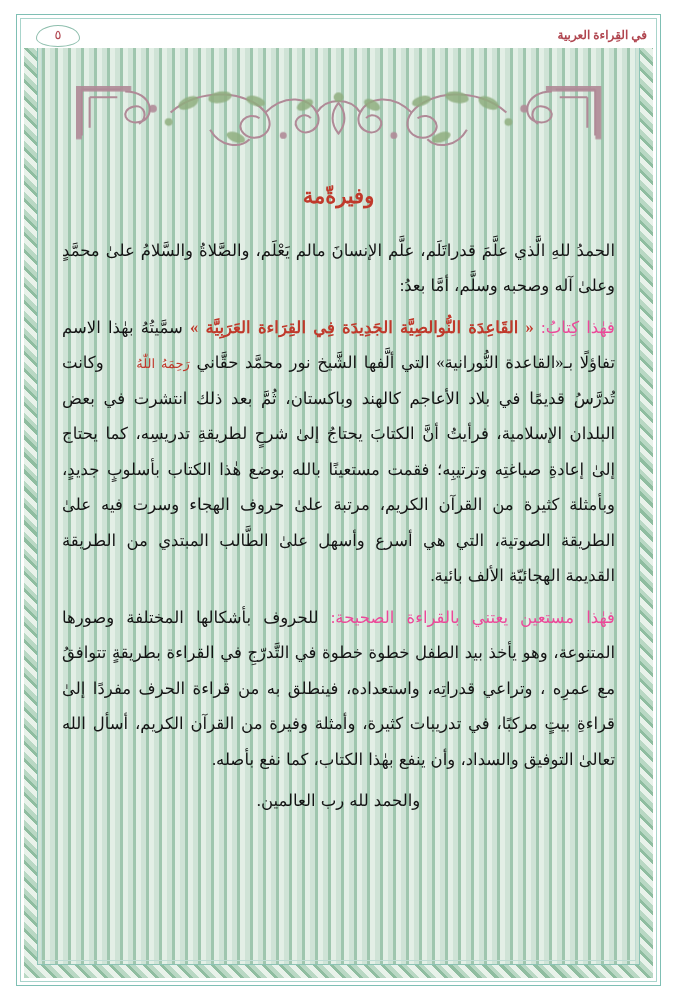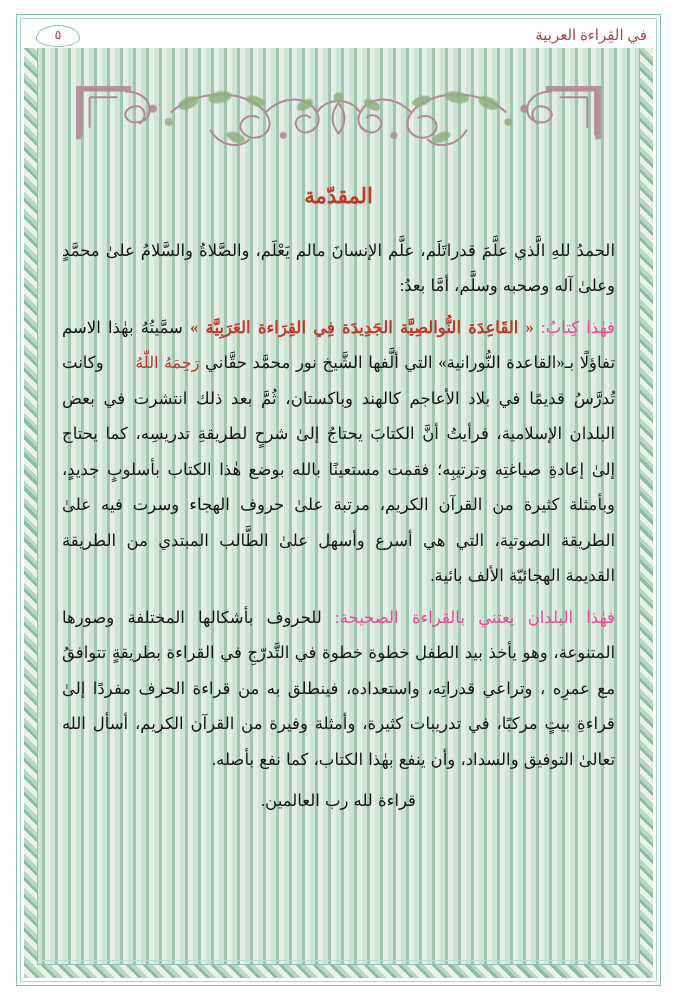--- a/index.html
+++ b/index.html
@@ -76,22 +76,22 @@
     display: flex;
     align-items: center;
     justify-content: space-between;
     background: #ffffff;
     padding: 0 6px;
     box-sizing: border-box;
     z-index: 5;
   }
   .header-title {
     color: #b0454f;
-    font-size: 15px;
-    font-weight: normal;
+    font-size: 12px;
+    font-weight: bold;
     white-space: nowrap;
     padding-left: 24px;
     letter-spacing: 0;
   }
   .page-number-wrap {
     position: relative;
     width: 56px;
     height: 26px;
     display: flex;
     align-items: center;
@@ -165,21 +165,21 @@
   .lead {
     color: #ec4899;
     font-weight: normal;
   }
   .red {
     color: #c0392b;
     font-weight: bold;
   }
   .red-small {
     color: #c0392b;
-    font-size: 16px;
+    font-size: 13px;
     margin-left: 26px;
   }
 </style>
 </head>
 <body>
 
 <div class="page">
 
   <div class="frame-outer"></div>
   <div class="frame-outer2"></div>
@@ -235,36 +235,36 @@
           <path d="M14,6 L70,6 L70,12 L20,12 L20,62 L14,62 Z"></path>
           <path d="M546,6 L490,6 L490,12 L540,12 L540,62 L546,62 Z"></path>
           <circle cx="92" cy="30" r="4"></circle>
           <circle cx="468" cy="30" r="4"></circle>
           <circle cx="224" cy="58" r="3.5"></circle>
           <circle cx="336" cy="58" r="3.5"></circle>
         </g>
       </svg>
     </div>
 
-    <h1 class="chapter-title">المقدّمة</h1>
+    <h1 class="chapter-title">وفيرةّمة</h1>
 
     <p class="body first">
       <span>الحمدُ للهِ الَّذي علَّمَ قدراتَلَم، علَّم الإنسانَ مالم يَعْلَم، والصَّلاةُ والسَّلامُ علىٰ</span>
       <span>محمَّدٍ وعلىٰ آله وصحبه وسلَّم، أمَّا بعدُ:</span>
     </p>
 
     <p class="body">
       <span class="lead">فهٰذا كِتابُ:</span>
       <span class="red">« القَاعِدَة النُّوالصِيَّة الجَدِيدَة فِي القِرَاءة العَرَبِيَّة »</span>
       <span>سمَّيتُهُ بهٰذا الاسم تفاؤلًا بـ«القاعدة النُّورانية» التي ألَّفها الشَّيخ نور محمَّد حقَّاني</span>
       <span class="red-small">رَحِمَهُ اللّٰهُ</span>
       <span>وكانت تُدرَّسُ قديمًا في بلاد الأعاجم كالهند وباكستان، ثُمَّ بعد ذلك انتشرت في بعض البلدان الإسلامية، فرأيتُ أنَّ الكتابَ يحتاجُ إلىٰ شرحٍ لطريقةِ تدريسِه، كما يحتاج إلىٰ إعادةِ صياغتِه وترتيبِه؛ فقمت مستعينًا بالله بوضع هٰذا الكتاب بأسلوبٍ جديدٍ، وبأمثلة كثيرة من القرآن الكريم، مرتبة علىٰ حروف الهجاء وسرت فيه علىٰ الطريقة الصوتية، التي هي أسرع وأسهل علىٰ الطَّالب المبتدي من الطريقة القديمة الهجائيّة الألف بائية.</span>
     </p>
 
     <p class="body">
-      <span class="lead">فهٰذا البلدان يعتني بالقراءة الصحيحة:</span>
+      <span class="lead">فهٰذا مستعين يعتني بالقراءة الصحيحة:</span>
       <span>للحروف بأشكالها المختلفة وصورها المتنوعة، وهو يأخذ بيد الطفل خطوة خطوة في التَّدرّجِ في القراءة بطريقةٍ تتوافقُ مع عمرِه ، وتراعي قدراتِه، واستعداده، فينطلق به من قراءة الحرف مفردًا إلىٰ قراءةِ بيتٍ مركبًا، في تدريبات كثيرة، وأمثلة وفيرة من القرآن الكريم، أسأل الله تعالىٰ التوفيق والسداد، وأن ينفع بهٰذا الكتاب، كما نفع بأصله.</span>
     </p>
 
-    <p class="body centered">قراءة لله رب العالمين.</p>
+    <p class="body centered">والحمد لله رب العالمين.</p>
 
   </div>
 </div>
 
 </body></html>

